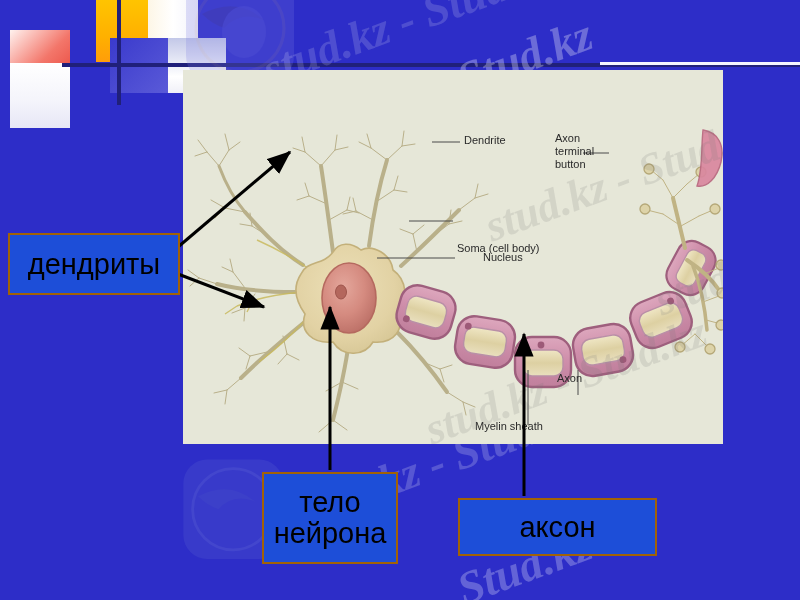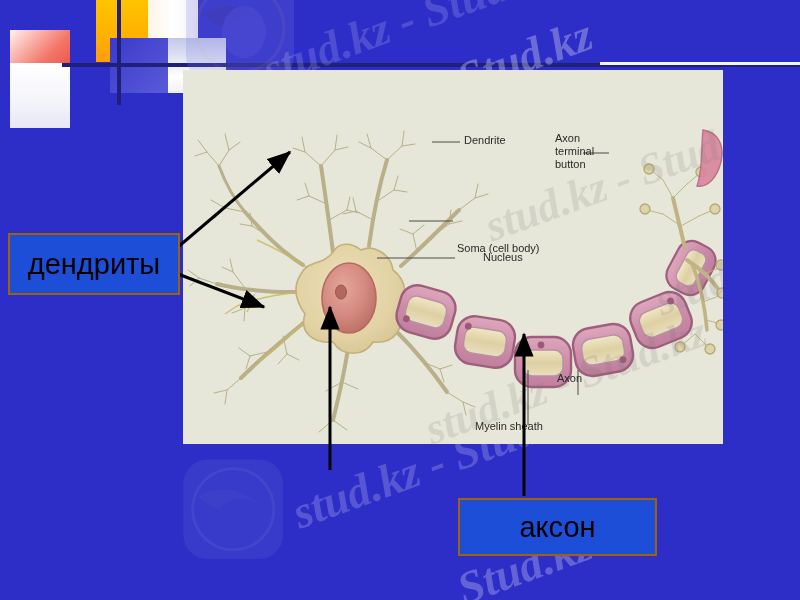--- a/index.html
+++ b/index.html
@@ -359,18 +359,22 @@
 
     <line x1="330" y1="470" x2="330" y2="307" stroke="#000000" stroke-width="3" marker-end="url(#arrowhead)"></line>
 
     <line x1="524" y1="496" x2="524" y2="334" stroke="#000000" stroke-width="3" marker-end="url(#arrowhead)"></line>
   </svg>
 
   <div class="callout" id="callout-dendrites">
     <span>дендриты</span>
   </div>
 
+  <div class="callout" id="callout-soma">
+    <span>тело</span>
+    <span>нейрона</span>
+  </div>
 
   <div class="callout" id="callout-axon">
     <span>аксон</span>
   </div>
 
 </div>
 
 </body></html>

